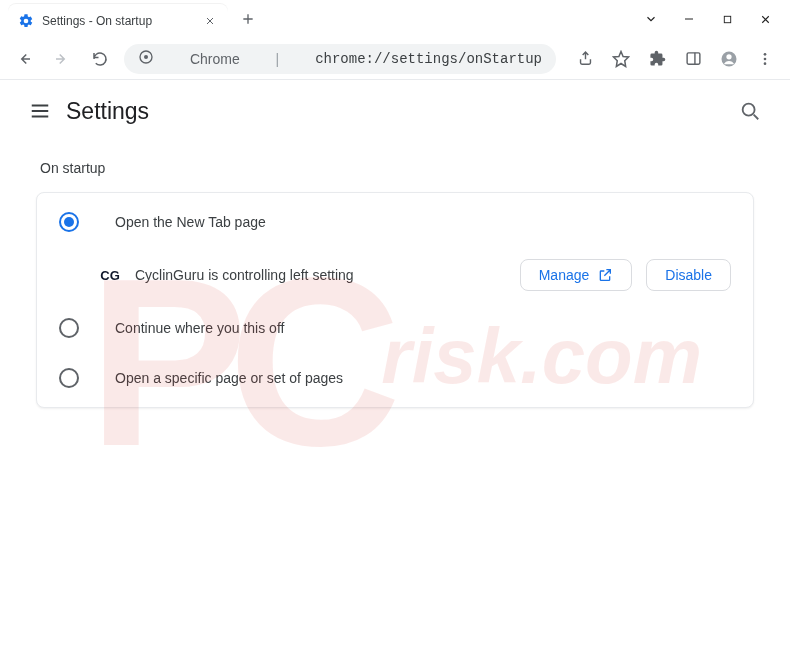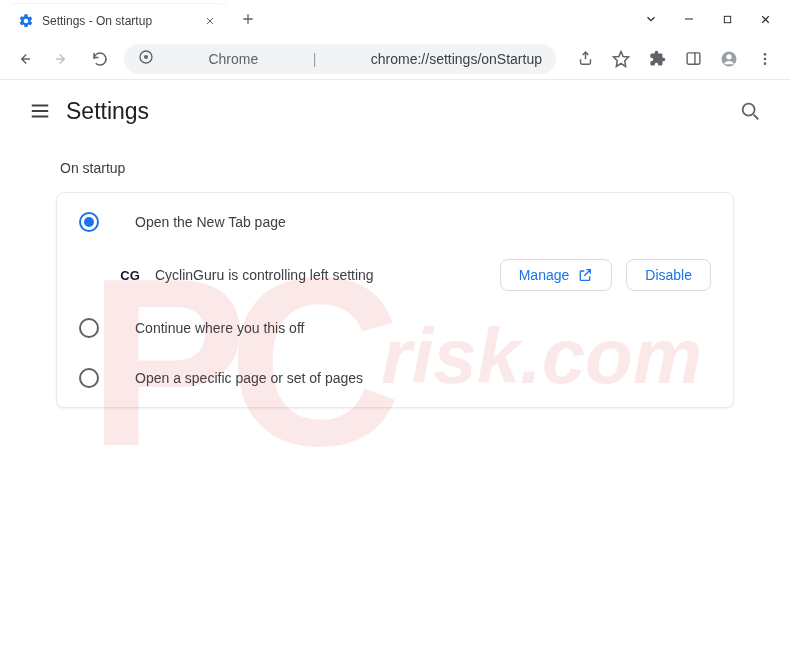--- a/index.html
+++ b/index.html
@@ -14,31 +14,31 @@
     .new-tab { width: 28px; height: 28px; display: flex; align-items: center; justify-content: center; color: #5f6368; cursor: pointer; margin-left: 6px; align-self: center; }
     .window-controls { display: flex; align-items: center; gap: 24px; padding: 0 18px; height: 38px; }
     .wc { width: 14px; height: 14px; color: #222; display: flex; align-items: center; justify-content: center; cursor: pointer; }
     
     .toolbar { height: 42px; display: flex; align-items: center; gap: 10px; padding: 0 10px; border-bottom: 1px solid #e8eaed; }
     .nav-btn { width: 28px; height: 28px; display: flex; align-items: center; justify-content: center; color: #5f6368; border-radius: 50%; cursor: pointer; }
     .nav-btn.disabled { color: #bdc1c6; cursor: default; }
     .omnibox { flex: 1; height: 30px; border-radius: 15px; background: #f1f3f4; display: flex; align-items: center; padding: 0 14px; gap: 8px; font-size: 14px; justify-content: space-between; }
     .omni-prefix { color: #5f6368; }
     .omni-sep { color: #9aa0a6; }
-    .omni-url { color: #3c4043; }
+    .omni-url { color: #3c4043; font-family: Liberation Mono, monospace; }
     .toolbar-actions { display: flex; align-items: center; gap: 18px; padding: 0 6px 0 10px; color: #5f6368; }
     .ta { width: 18px; height: 18px; display: flex; align-items: center; justify-content: center; cursor: pointer; }
     
     .app-bar { height: 62px; display: flex; align-items: center; padding: 0 20px; }
     .menu-btn { width: 40px; height: 40px; display: flex; align-items: center; justify-content: center; cursor: pointer; color: #3c4043; }
     .app-title { font-size: 23px; font-weight: 400; color: #202124; margin-left: 6px; }
     .app-spacer { flex: 1; }
     .search-btn { width: 40px; height: 40px; display: flex; align-items: center; justify-content: center; cursor: pointer; color: #5f6368; }
     
-    .content { padding: 0 56px; }
+    .content { padding: 0 36px; }
     .section-title { font-size: 14px; color: #3c4043; margin: 18px 0 16px 4px; }
     .card { border: 1px solid #e8eaed; border-radius: 8px; background: #fff; padding: 4px 0; box-shadow: 0 1px 2px rgba(60,64,67,0.08); }
     .row { display: flex; align-items: center; min-height: 50px; padding: 0 22px; }
     .radio { width: 20px; height: 20px; border: 2px solid #5f6368; border-radius: 50%; position: relative; flex-shrink: 0; cursor: pointer; }
     .radio.selected { border-color: #1a73e8; }
     .radio.selected::after { content: ''; position: absolute; left: 3px; top: 3px; width: 10px; height: 10px; background: #1a73e8; border-radius: 50%; }
     .row-label { margin-left: 36px; font-size: 14px; color: #3c4043; flex: 1; }
     .ext-row { display: flex; align-items: center; min-height: 56px; padding: 0 22px 0 62px; gap: 14px; }
     .ext-icon { width: 22px; height: 18px; display: flex; align-items: center; justify-content: center; font-size: 13px; font-weight: 700; color: #0f172a; }
     .ext-text { font-size: 14px; color: #3c4043; flex: 1; }

